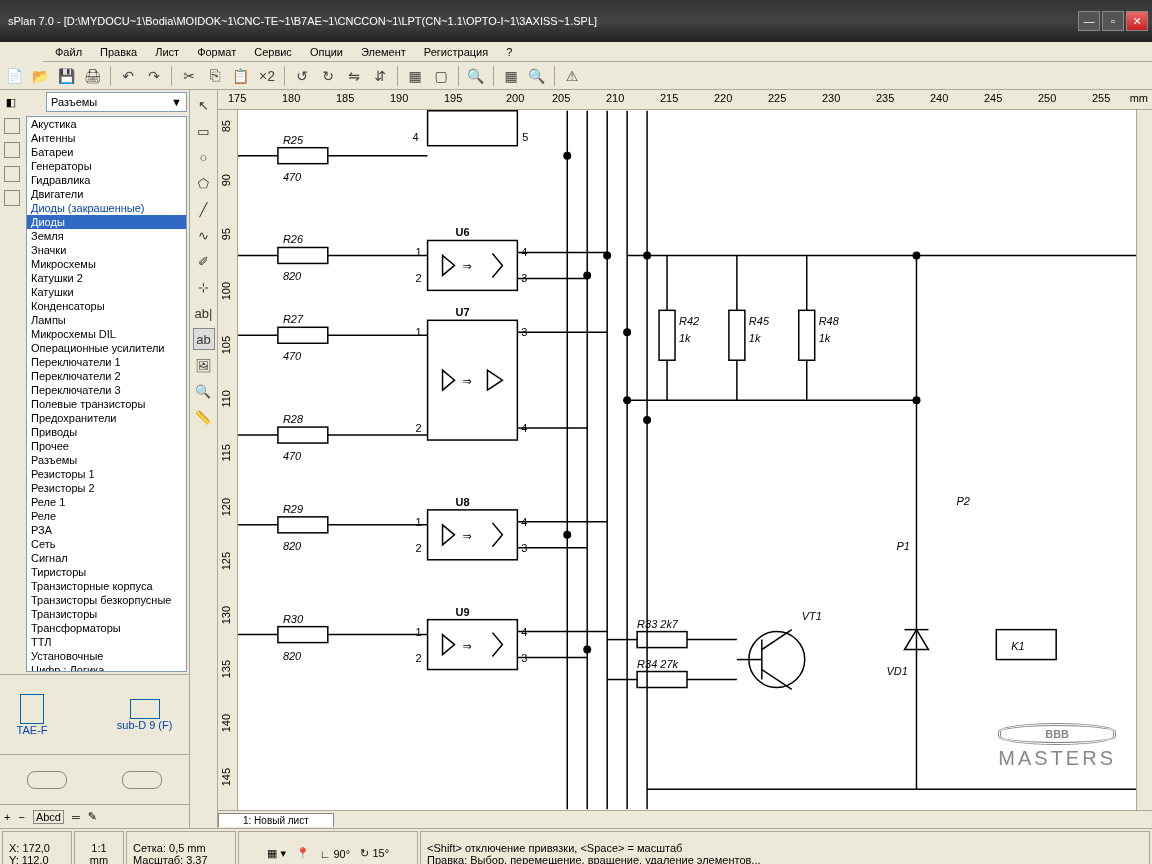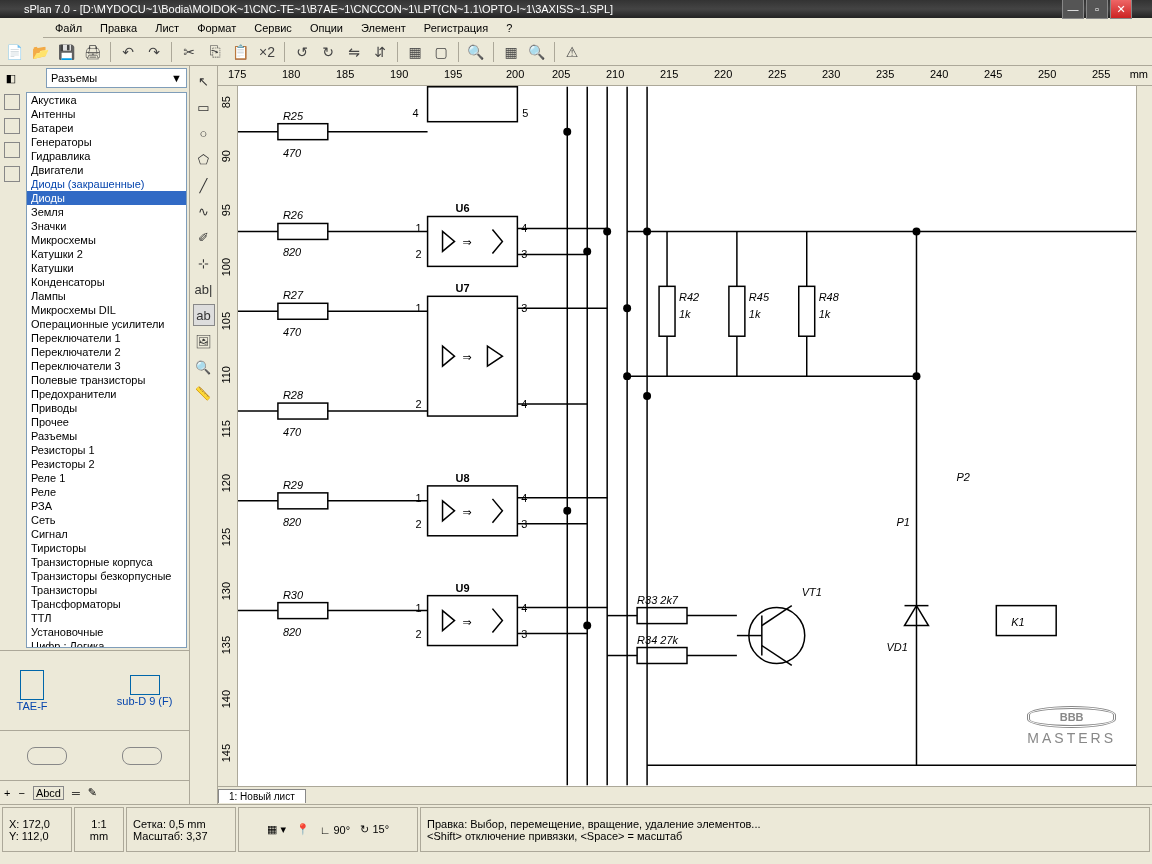--- a/index.html
+++ b/index.html
@@ -1,17 +1,17 @@
 <!DOCTYPE html>
 <html><head>
 <meta charset="utf-8">
 <style>
 * { margin: 0; padding: 0; box-sizing: border-box; font-family: Tahoma, sans-serif; font-size: 11px; }
 body { background: #ece9d8; width: 1152px; height: 864px; overflow: hidden; }
-.titlebar { height: 18px; background: linear-gradient(to bottom, #333, #444, #222); display: flex; align-items: center; padding: 0 20px; color: #fff; }
+.titlebar { height: 42px; background: linear-gradient(to bottom, #333, #444, #222); display: flex; align-items: center; padding: 0 4px; color: #fff; }
 .titlebar .title { flex: 1; padding-left: 4px; }
 .titlebar .btns { display: flex; gap: 2px; }
 .titlebar .btn { width: 22px; height: 20px; background: #555; border: 1px solid #888; display: flex; align-items: center; justify-content: center; }
 .titlebar .btn.close { background: linear-gradient(#e66, #c22); }
 .menubar { height: 20px; background: #ece9d8; display: flex; align-items: center; padding: 0 4px; gap: 2px; border-bottom: 1px solid #aca899; margin-left: 43px; }
 .menubar span { padding: 2px 8px; cursor: default; }
 .toolbar { height: 28px; background: #ece9d8; display: flex; align-items: center; padding: 0 4px; gap: 4px; border-bottom: 1px solid #aca899; }
 .toolbar .tbtn { width: 22px; height: 22px; display: flex; align-items: center; justify-content: center; font-size: 14px; color: #444; }
 .toolbar .sep { width: 1px; height: 20px; background: #aca899; margin: 0 2px; }
 .main { display: flex; height: 738px; }
@@ -30,21 +30,21 @@
 .canvasarea { flex: 1; display: flex; flex-direction: column; background: #fff; position: relative; }
 .toolcol { position: absolute; left: 0; top: 0; width: 28px; background: #ece9d8; height: 100%; display: flex; flex-direction: column; align-items: center; padding-top: 4px; gap: 4px; border-right: 1px solid #aca899; z-index: 2; }
 .toolcol .tc { width: 22px; height: 22px; display: flex; align-items: center; justify-content: center; font-size: 13px; color: #333; border: 1px solid transparent; }
 .hruler { position: absolute; left: 28px; top: 0; right: 0; height: 20px; background: #ece9d8; border-bottom: 1px solid #aca899; display: flex; font-size: 9px; z-index: 1; overflow: hidden; }
 .hruler .lbl { position: absolute; top: 2px; }
 .vruler { position: absolute; left: 28px; top: 20px; width: 20px; bottom: 18px; background: #ece9d8; border-right: 1px solid #aca899; font-size: 9px; z-index: 1; }
 .vruler .lbl { position: absolute; left: 2px; writing-mode: vertical-rl; transform: rotate(180deg); }
 .canvas { position: absolute; left: 48px; top: 20px; right: 16px; bottom: 18px; background: #fff; overflow: hidden; }
 .canvas svg { width: 100%; height: 100%; }
 .sheettab { position: absolute; left: 28px; bottom: 0; height: 18px; display: flex; align-items: center; background: #ece9d8; border-top: 1px solid #aca899; width: 100%; }
-.sheettab .tab { padding: 1px 10px; background: #fff; border: 1px solid #888; border-bottom: none; font-size: 10px; }
+.sheettab .tab { padding: 1px 24px; background: #fff; border: 1px solid #888; border-bottom: none; font-size: 10px; }
 .vscroll { position: absolute; right: 0; top: 20px; width: 16px; bottom: 18px; background: #ece9d8; border-left: 1px solid #aca899; }
 .statusbar { height: 50px; background: #ece9d8; border-top: 1px solid #aca899; display: flex; padding: 2px; gap: 2px; font-size: 10px; }
 .statusbox { border: 1px solid #aca899; padding: 2px 6px; display: flex; flex-direction: column; justify-content: center; }
 .watermark { position: absolute; right: 20px; bottom: 40px; font-family: serif; font-size: 20px; color: #888; text-align: center; pointer-events: none; z-index: 3; }
 .watermark .bbb { border: 3px double #888; border-radius: 50%/40%; padding: 2px 16px; font-weight: bold; margin-top: 44px; }
 </style>
 </head>
 <body>
 
 <div class="titlebar">
@@ -362,21 +362,21 @@
           <text x="650" y="565" font-style="italic" font-size="14">VD1</text>
           <rect x="760" y="520" width="60" height="30" stroke="#000" stroke-width="1.5" fill="none"></rect>
           <text x="775" y="540" font-style="italic" font-size="14">K1</text>
           <text x="660" y="440" font-style="italic" font-size="14">P1</text>
           <text x="720" y="395" font-style="italic" font-size="14">P2</text>
           <line x1="410" y1="680" x2="900" y2="680" stroke="#000" stroke-width="1.5" fill="none"></line>
           <line x1="680" y1="145" x2="680" y2="680" stroke="#000" stroke-width="1.5" fill="none"></line>
         </svg>
       <div class="watermark">
         <div class="bbb">BBB</div>
-        <div style="letter-spacing:3px;font-size:14px;margin-top:2px">MASTERS</div>
+        <div style="letter-spacing:3px;font-size:20px;margin-top:2px">MASTERS</div>
       </div>
     </div>
     <div class="vscroll"></div>
     <div class="sheettab">
       <div class="tab">1: Новый лист</div>
     </div>
   </div>
 </div>
 
 <div class="statusbar">
@@ -392,16 +392,16 @@
     <span>Сетка: 0,5 mm</span>
     <span>Масштаб:    3,37</span>
   </div>
   <div class="statusbox" style="width:180px;flex-direction:row;gap:10px;align-items:center">
     <span>▦ ▾</span>
     <span>📍</span>
     <span>∟ <span>90°</span></span>
     <span>↻ <span>15°</span></span>
   </div>
   <div class="statusbox" style="flex:1">
+    <span>&lt;Shift&gt; отключение привязки, &lt;Space&gt; = масштаб</span>
     <span>Правка: Выбор, перемещение, вращение, удаление элементов...</span>
-    <span>&lt;Shift&gt; отключение привязки, &lt;Space&gt; = масштаб</span>
   </div>
 </div>
 
 </body></html>

